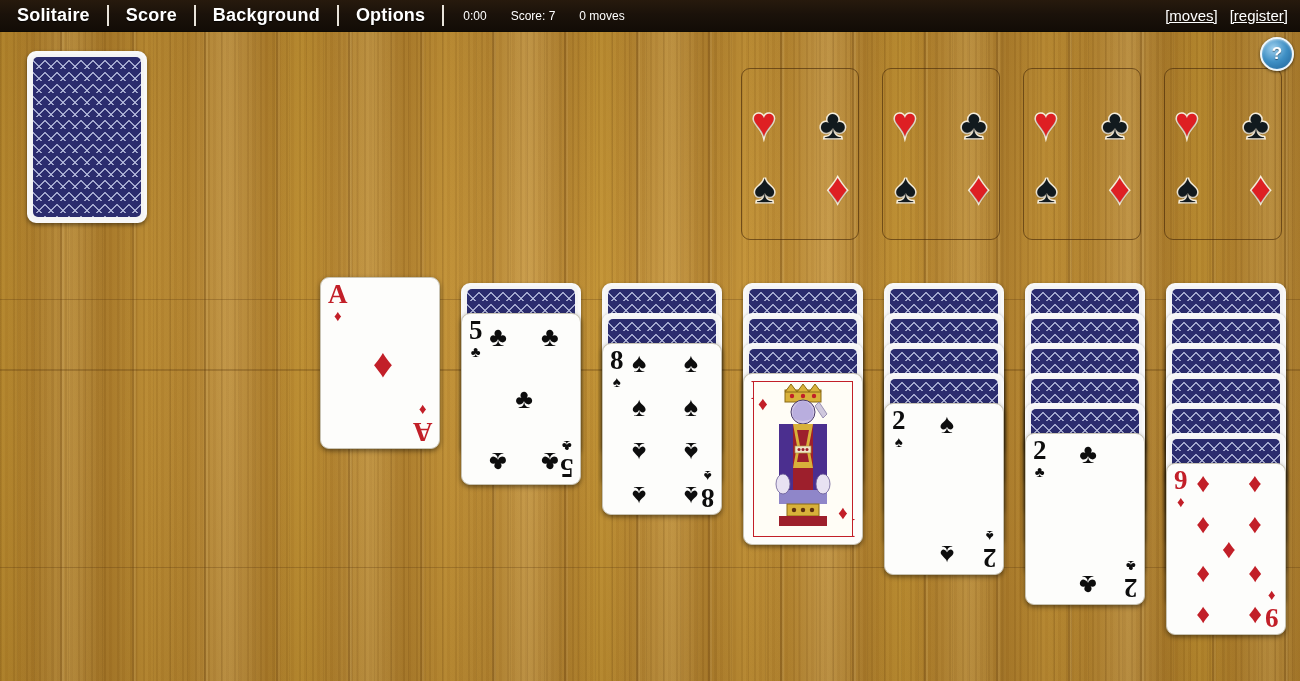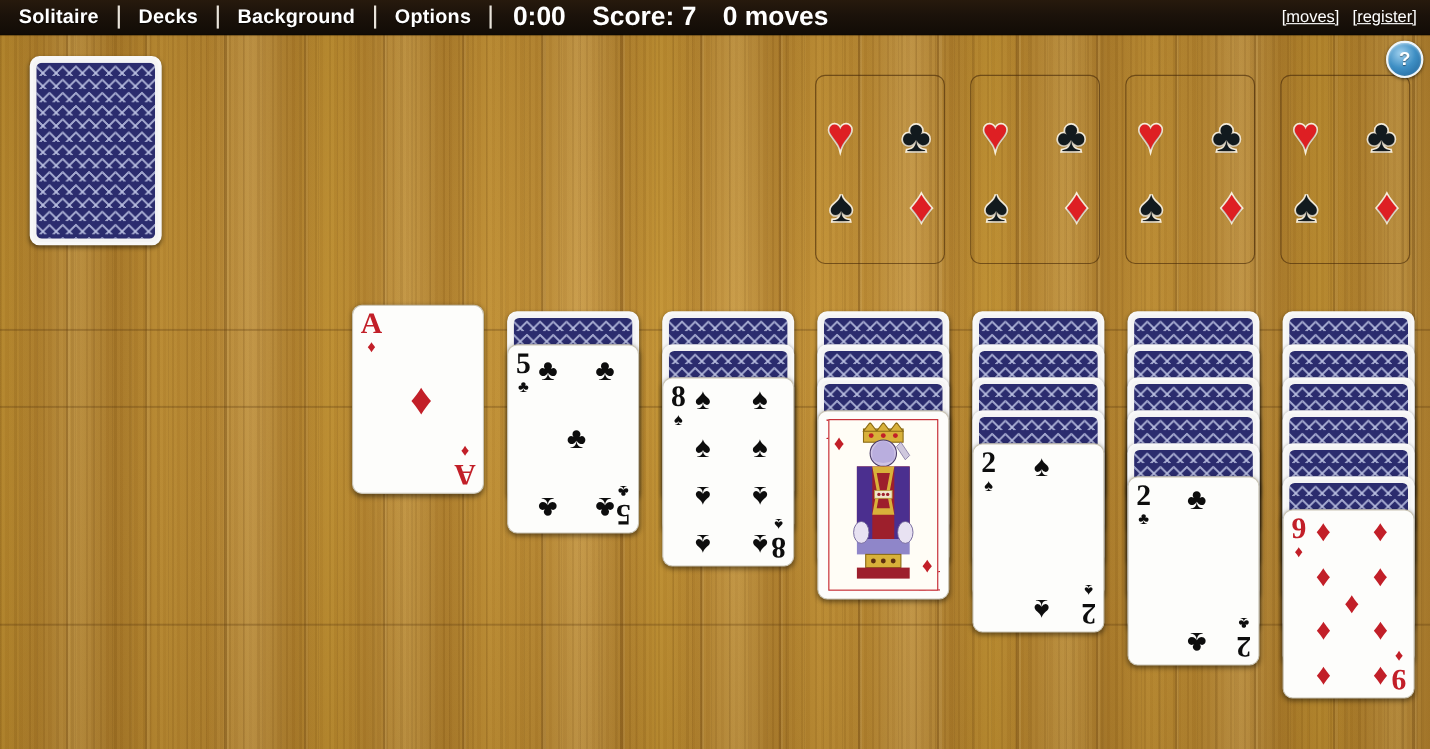--- a/index.html
+++ b/index.html
@@ -66,21 +66,21 @@
   .mi{
     font-size:18px;font-weight:bold;color:#ffffff;
     padding:0 10px;white-space:nowrap;letter-spacing:.2px;
     text-shadow:0 1px 1px rgba(0,0,0,.8);
   }
   .mi.first{padding-left:17px;}
   .sep{
     width:2px;height:21px;background:#e8e3da;flex:0 0 auto;
     margin:0 7px;
   }
-  .stat{font-size:24px;font-weight:bold;color:#fff;padding:0 12px;white-space:nowrap;}
+  .stat{font-size:12px;font-weight:normal;color:#fff;padding:0 12px;white-space:nowrap;}
   .lnk{
     font-size:15px;color:#ffffff;padding:0 6px;white-space:nowrap;
     text-decoration:underline;cursor:pointer;
   }
   #spacer{flex:1 1 auto;}
 
   
   #help{
     position:absolute;right:6px;top:37px;width:30px;height:30px;border-radius:50%;
     background:radial-gradient(circle at 38% 32%, #9fd0ee 0%, #3e8fc4 48%, #1d5f95 100%);
@@ -175,21 +175,21 @@
 </head>
 <body>
 
 <div id="app">
 
   <div id="table"></div>
 
   <div id="menubar">
     <div class="mi first">Solitaire</div>
     <div class="sep"></div>
-    <div class="mi">Decks</div>
+    <div class="mi">Score</div>
     <div class="sep"></div>
     <div class="mi">Background</div>
     <div class="sep"></div>
     <div class="mi">Options</div>
     <div class="sep"></div>
     <div class="stat">0:00</div>
     <div class="stat">Score: 7</div>
     <div class="stat">0 moves</div>
     <div id="spacer"></div>
     <div class="lnk">[moves]</div>

